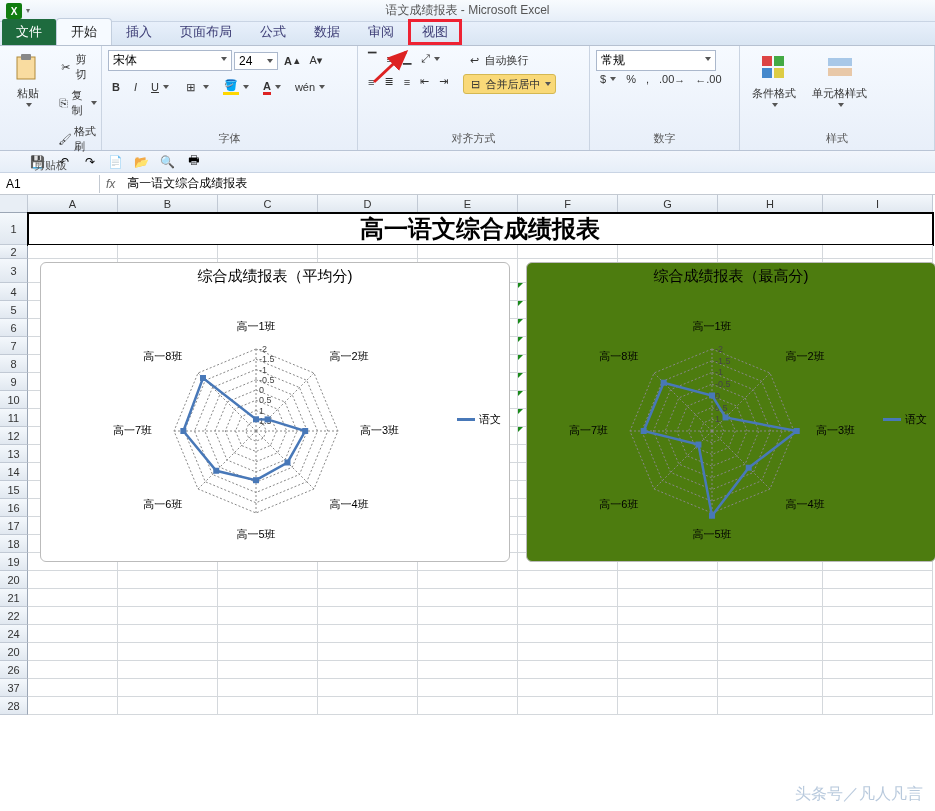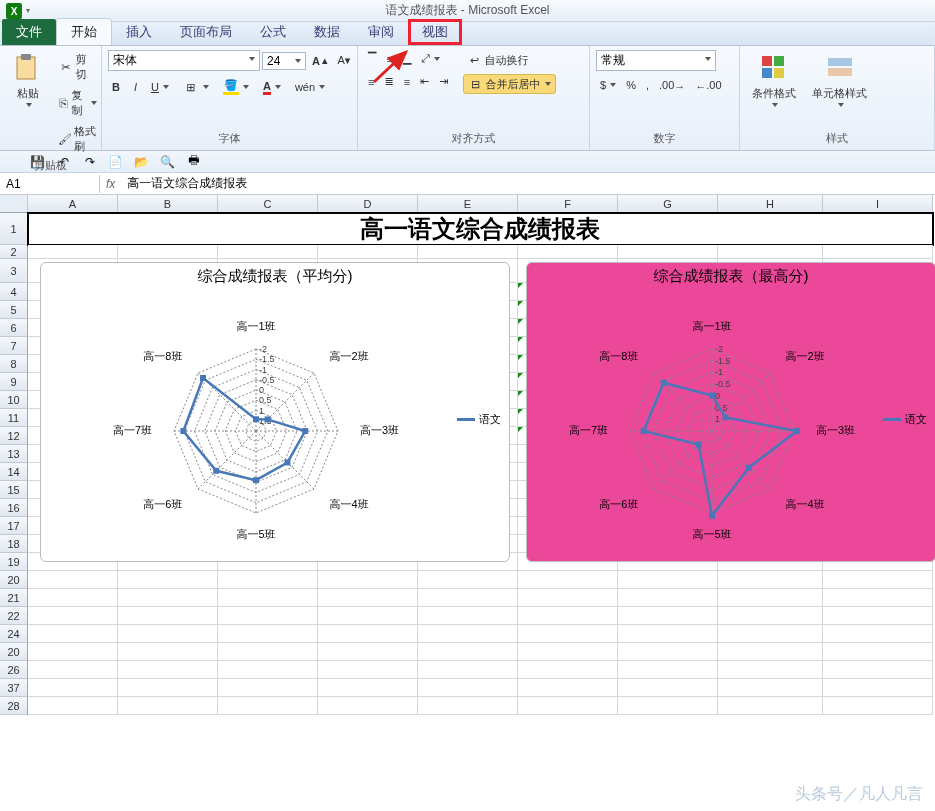--- a/index.html
+++ b/index.html
@@ -116,21 +116,21 @@
             <span>格式刷</span>
           </div>
       </div>
     </div>
     <div class="group-label">剪贴板</div>
   </div>
 
   <div class="group" style="width:256px">
     <div class="group-body vstack" style="gap:6px">
       <div class="hstack">
-        <div class="sel" style="width:152px">宋体</div>
+        <div class="sel" style="width:124px">宋体</div>
         <div class="sel" style="width:44px">24</div>
         <div class="btn"><b>A</b>▴</div>
         <div class="btn">A▾</div>
       </div>
       <div class="hstack" style="gap:6px">
         <div class="btn">
             <b>B</b>
           </div>
         <div class="btn">
             <i>I</i>
@@ -186,21 +186,21 @@
             <span class="icon-box">⊟</span>
             <span>合并后居中</span>
             <span class="dd"></span>
           </div>
       </div>
     </div>
     <div class="group-label">对齐方式</div>
   </div>
 
   <div class="group" style="width:150px">
-    <div class="group-body vstack" style="gap:6px">
+    <div class="group-body vstack" style="gap:0">
       <div class="sel" style="width:120px">常规</div>
       <div class="hstack">
         <div class="btn">$<span class="dd"></span></div>
         <div class="btn">%</div>
         <div class="btn">,</div>
         <div class="btn">.00→</div>
         <div class="btn">←.00</div>
       </div>
     </div>
     <div class="group-label">数字</div>
@@ -624,21 +624,21 @@
           <rect x="212" y="214.2" width="6" height="6" fill="#4878b8"></rect>
           <rect x="172.240395846425" y="204.75960415357503" width="6" height="6" fill="#4878b8"></rect>
           <rect x="139.37142857142857" y="165" width="6" height="6" fill="#4878b8"></rect>
           <rect x="158.98719446189997" y="111.98719446189997" width="6" height="6" fill="#4878b8"></rect>
         </svg>
         <div class="legend">
           <span class="legend-line"></span>
           <span>语文</span>
         </div>
       </div>
-      <div class="chart-container" style="position: absolute; left: 526px; top: 262px; width: 410px; height: 300px; border: 1px solid rgb(187, 187, 187); border-radius: 6px; background: #ec4899;">
+      <div class="chart-container" style="position: absolute; left: 526px; top: 262px; width: 410px; height: 300px; border: 1px solid rgb(187, 187, 187); border-radius: 6px; background: #4d7c0f;">
         <div class="chart-title">综合成绩报表（最高分)</div>
         <svg width="410" height="300" style="position:absolute;left:0;top:0">
           <polygon points="185,156.28571428571428 193.2832508653281,159.7167491346719 196.71428571428572,168 193.2832508653281,176.2832508653281 185,179.71428571428572 176.7167491346719,176.2832508653281 173.28571428571428,168 176.71674913467186,159.7167491346719 " fill="none" stroke="#888" stroke-dasharray="2,2"></polygon>
           <polygon points="185,144.57142857142858 201.56650173065626,151.43349826934374 208.42857142857142,168 201.56650173065626,184.56650173065626 185,191.42857142857142 168.43349826934374,184.56650173065626 161.57142857142858,168 168.43349826934374,151.43349826934374 " fill="none" stroke="#888" stroke-dasharray="2,2"></polygon>
           <polygon points="185,132.85714285714286 209.8497525959844,143.1502474040156 220.14285714285714,168 209.8497525959844,192.8497525959844 185,203.14285714285714 160.1502474040156,192.8497525959844 149.85714285714286,168 160.1502474040156,143.1502474040156 " fill="none" stroke="#888" stroke-dasharray="2,2"></polygon>
           <polygon points="185,121.14285714285714 218.1330034613125,134.8669965386875 231.85714285714286,168 218.1330034613125,201.1330034613125 185,214.85714285714286 151.8669965386875,201.1330034613125 138.14285714285714,168 151.8669965386875,134.8669965386875 " fill="none" stroke="#888" stroke-dasharray="2,2"></polygon>
           <polygon points="185,109.42857142857143 226.41625432664063,126.58374567335937 243.57142857142856,168 226.41625432664063,209.41625432664063 185,226.57142857142856 143.58374567335937,209.41625432664063 126.42857142857143,168 143.58374567335935,126.58374567335937 " fill="none" stroke="#888" stroke-dasharray="2,2"></polygon>
           <polygon points="185,97.71428571428571 234.69950519196877,118.30049480803123 255.28571428571428,168 234.69950519196877,217.69950519196877 185,238.28571428571428 135.30049480803123,217.69950519196877 114.71428571428571,168 135.3004948080312,118.30049480803123 " fill="none" stroke="#888" stroke-dasharray="2,2"></polygon>
           <polygon points="185,86 242.9827560572969,110.01724394270312 267,168 242.9827560572969,225.98275605729688 185,250 127.01724394270312,225.9827560572969 103,168 127.01724394270309,110.01724394270312 " fill="none" stroke="#888" stroke-dasharray="2,2"></polygon>
           <line x1="185" y1="168" x2="185" y2="86" stroke="#888" stroke-dasharray="2,2"></line>

